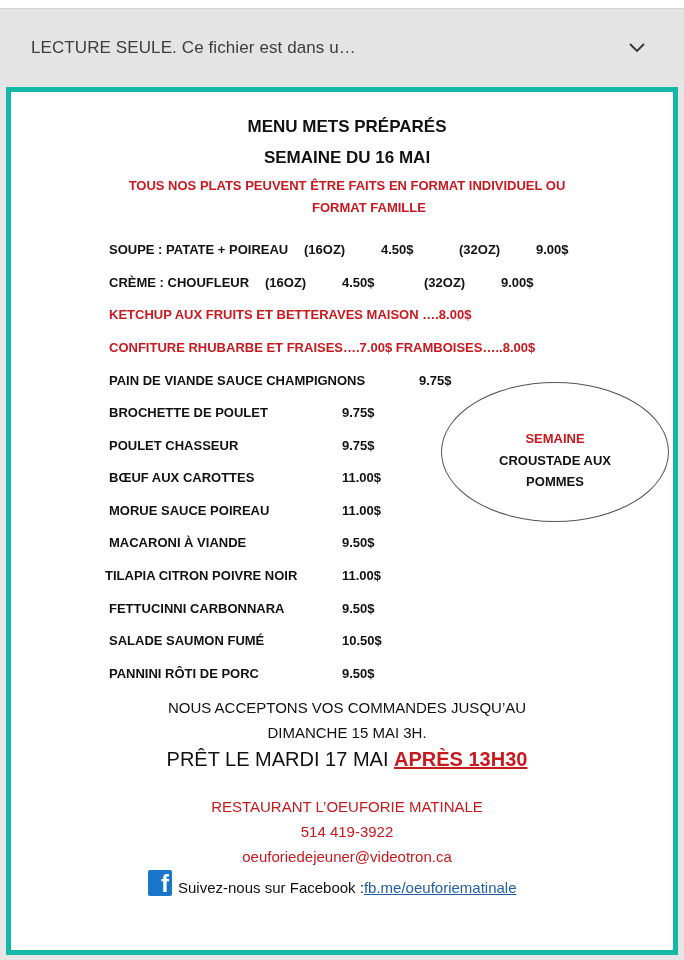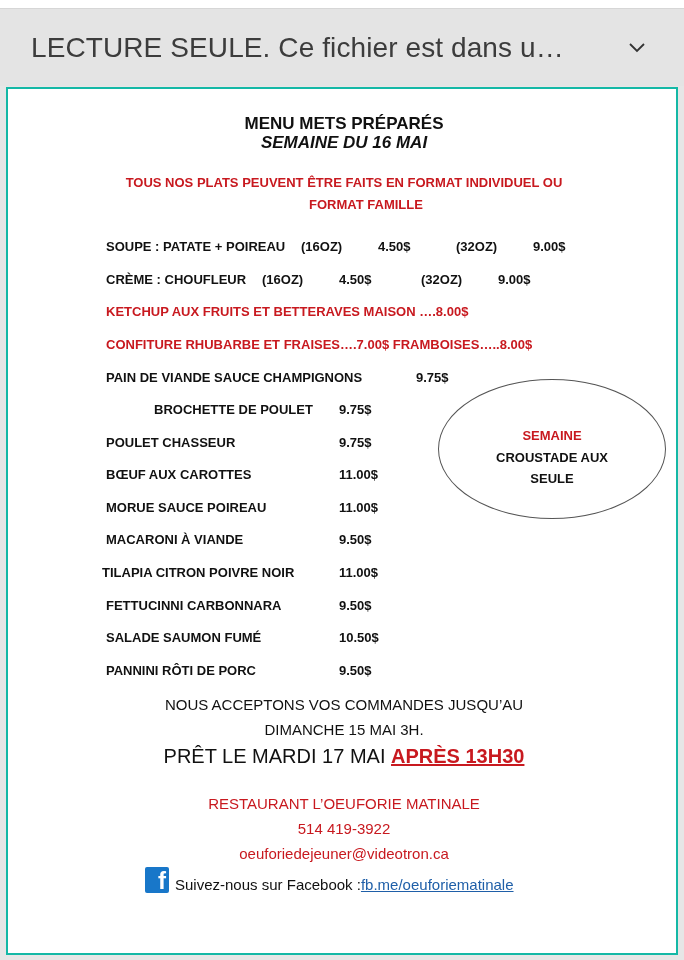--- a/index.html
+++ b/index.html
@@ -6,26 +6,26 @@
   html, body { width: 684px; height: 960px; overflow: hidden; background: #e6e6e6; }
   body { position: relative; font-family: "Liberation Sans", sans-serif; }
 
   .top-strip { position: absolute; left: 0; top: 0; width: 684px; height: 8px; background: #ffffff; }
   .header-bar {
     position: absolute; left: 0; top: 8px; width: 684px; height: 78px;
     background: #e4e4e4; border-top: 1px solid #d6d6d6;
     display: flex; align-items: center; justify-content: space-between;
     padding: 0 36px 0 31px;
   }
-  .header-title { font-size: 28px; color: #3c3c3c; letter-spacing: 0.1px; white-space: nowrap; }
+  .header-title { font-size: 17px; color: #3c3c3c; letter-spacing: 0.1px; white-space: nowrap; }
   .chevron { width: 22px; height: 22px; cursor: pointer; }
 
   .page {
     position: absolute; left: 6px; top: 87px; width: 672px; height: 868px;
-    background: #ffffff; border: 2px solid #14b8a6;
+    background: #ffffff; border: 5px solid #14b8a6;
   }
 
   .doc { position: absolute; left: 0; top: 0; width: 100%; height: 100%; color: #111; }
   .abs { position: absolute; white-space: nowrap; font-weight: bold; font-size: 13px; }
   .center { left: 0; width: 672px; text-align: center; }
   .title1 { font-size: 17px; }
   .red { color: #c8191f; }
   .reg { font-weight: normal; }
 
   .oval {
@@ -52,21 +52,21 @@
   <span class="header-title">LECTURE SEULE. Ce fichier est dans u…</span>
   <svg class="chevron" viewBox="0 0 22 22">
     <polyline points="4,7 11,14 18,7" fill="none" stroke="#333" stroke-width="1.8"></polyline>
   </svg>
 </div>
 
 <div class="page">
   <div class="doc">
 
     <div class="abs center title1" style="top:25px;">MENU METS PRÉPARÉS</div>
-    <div class="abs center title1" style="top:44px;font-style:italic;">SEMAINE DU 16 MAI</div>
+    <div class="abs center title1" style="top:56px;">SEMAINE DU 16 MAI</div>
     <div class="abs center red" style="top:86px;">TOUS NOS PLATS PEUVENT ÊTRE FAITS EN FORMAT INDIVIDUEL OU</div>
     <div class="abs center red" style="top:108px;padding-left:44px;">FORMAT FAMILLE</div>
 
     <div>
       <span class="abs" style="left:98px; top:150px;">SOUPE : PATATE + POIREAU</span>
       <span class="abs" style="left:293px; top:150px;">(16OZ)</span>
       <span class="abs" style="left:370px; top:150px;">4.50$</span>
       <span class="abs" style="left:448px; top:150px;">(32OZ)</span>
       <span class="abs" style="left:525px; top:150px;">9.00$</span>
     </div>
@@ -78,21 +78,21 @@
       <span class="abs" style="left:490px; top:183px;">9.00$</span>
     </div>
 
     <div class="abs red" style="left:98px; top:215px;">KETCHUP AUX FRUITS ET BETTERAVES MAISON ….8.00$</div>
     <div class="abs red" style="left:98px; top:248px;">CONFITURE RHUBARBE ET FRAISES….7.00$   FRAMBOISES…..8.00$</div>
 
     <span class="abs" style="left:98px; top:281px;">PAIN DE VIANDE SAUCE CHAMPIGNONS</span>
     <span class="abs" style="left:408px; top:281px;">9.75$</span>
 
     <div>
-      <span class="abs" style="left:98px; top:313px;margin-left:48px;">BROCHETTE DE POULET</span>
+      <span class="abs" style="left:98px; top:313px;">BROCHETTE DE POULET</span>
       <span class="abs" style="left:331px; top:313px;">9.75$</span>
     </div>
     <div>
       <span class="abs" style="left:98px; top:346px;">POULET CHASSEUR</span>
       <span class="abs" style="left:331px; top:346px;">9.75$</span>
     </div>
     <div>
       <span class="abs" style="left:98px; top:378px;">BŒUF AUX CAROTTES</span>
       <span class="abs" style="left:331px; top:378px;">11.00$</span>
     </div>
@@ -117,21 +117,21 @@
       <span class="abs" style="left:331px; top:541px;">10.50$</span>
     </div>
     <div>
       <span class="abs" style="left:98px; top:574px;">PANNINI RÔTI DE PORC</span>
       <span class="abs" style="left:331px; top:574px;">9.50$</span>
     </div>
 
     <div class="oval">
       <div class="oval-text red" style="top:48px;">SEMAINE</div>
       <div class="oval-text" style="top:70px;">CROUSTADE AUX</div>
-      <div class="oval-text" style="top:91px;">SEULE</div>
+      <div class="oval-text" style="top:91px;">POMMES</div>
     </div>
 
     <div class="abs center reg" style="top:607px; font-size:15px;">NOUS ACCEPTONS VOS COMMANDES JUSQU’AU</div>
     <div class="abs center reg" style="top:632px; font-size:15px;">DIMANCHE 15 MAI 3H.</div>
     <div class="abs center reg" style="top:656px; font-size:20px;">
       <span>PRÊT LE MARDI 17 MAI </span><span class="red underline" style="font-weight:bold;">APRÈS 13H30</span>
     </div>
 
     <div class="abs center reg red" style="top:706px; font-size:15px;">RESTAURANT L’OEUFORIE MATINALE</div>
     <div class="abs center reg red" style="top:731px; font-size:15px;">514 419-3922</div>

